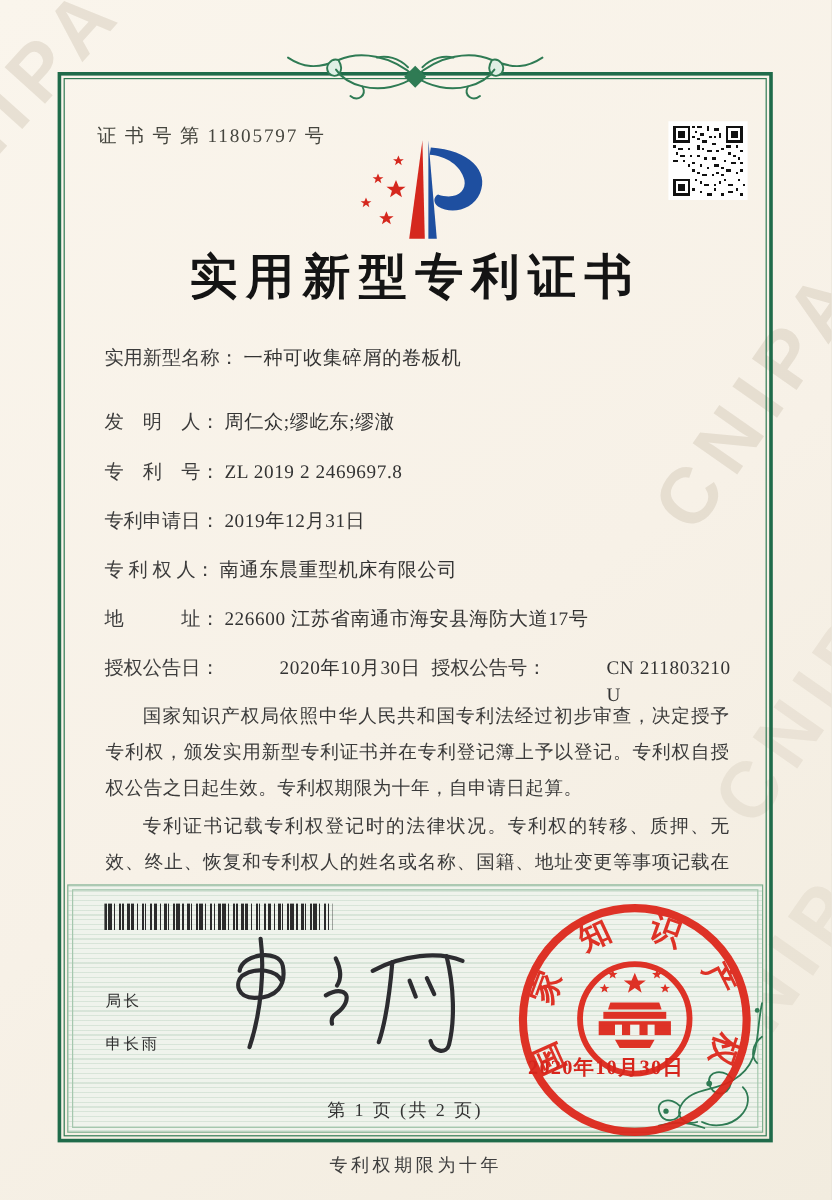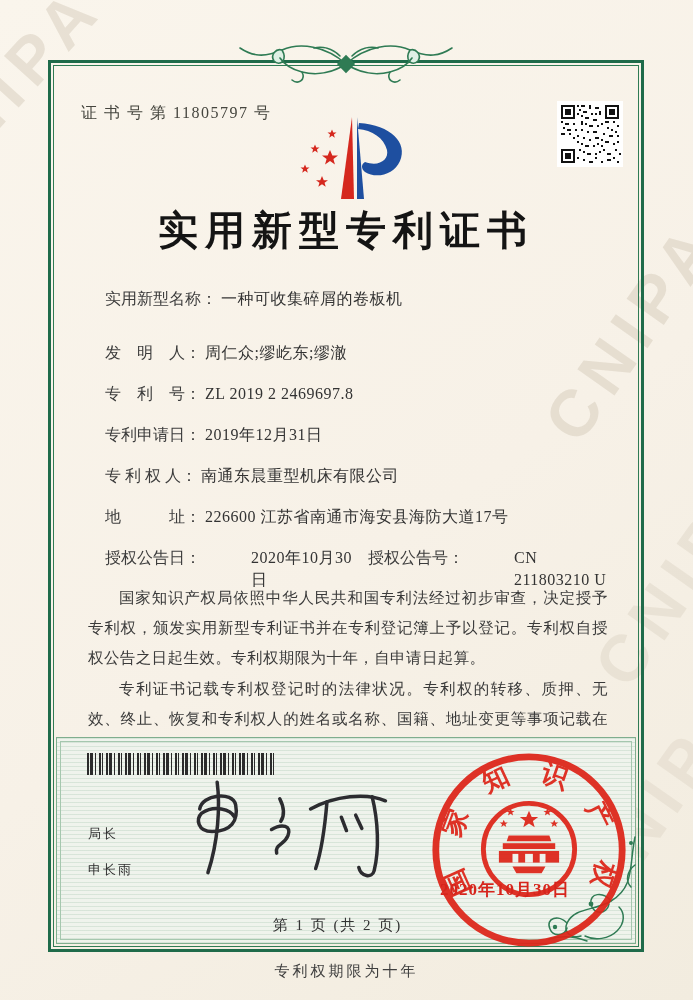--- a/index.html
+++ b/index.html
@@ -35,21 +35,21 @@
   .cert-no{position:absolute;left:30px;top:40px;font-size:16px;letter-spacing:1.5px;color:#45453e;}
   .logo{position:absolute;left:244px;top:50px;}
   .qr{position:absolute;right:18px;top:38px;}
 
   .title{
     position:absolute;left:0;right:0;top:140px;text-align:center;
     font-size:40px;font-weight:bold;letter-spacing:7px;color:#141414;
   }
 
   .fields{position:absolute;left:36px;right:30px;top:225px;font-size:16px;}
-  .frow{display:flex;align-items:baseline;margin-bottom:19px;line-height:22px;margin-left:18px;}
+  .frow{display:flex;align-items:baseline;margin-bottom:19px;line-height:22px;}
   .frow.gap-big{margin-bottom:32px;}
   .flabel{flex:0 0 auto;color:#3c3c3c;}
   .fvalue{color:#333;margin-left:4px;letter-spacing:.5px;}
   .fpair{display:flex;align-items:baseline;gap:46px;}
   .fpair.first{width:288px;}
 
   .body-text{
     position:absolute;left:37px;right:33px;top:520px;
     font-size:15.5px;line-height:1.95;letter-spacing:.4px;color:#3a3a3a;text-align:justify;
   }

